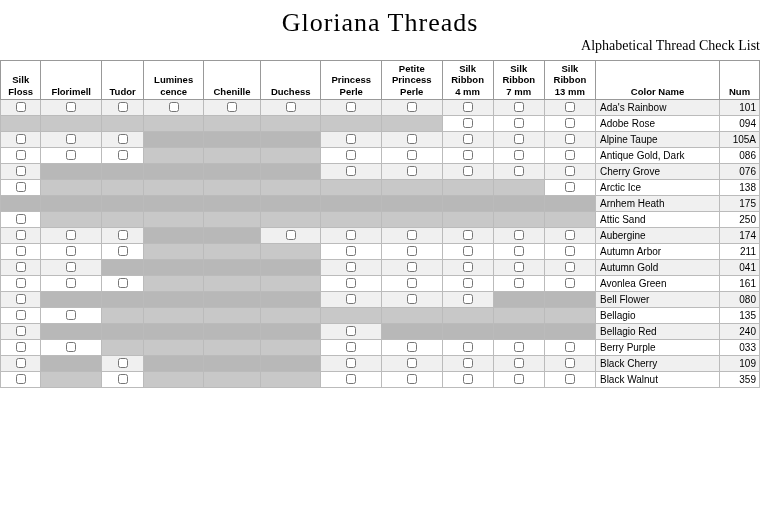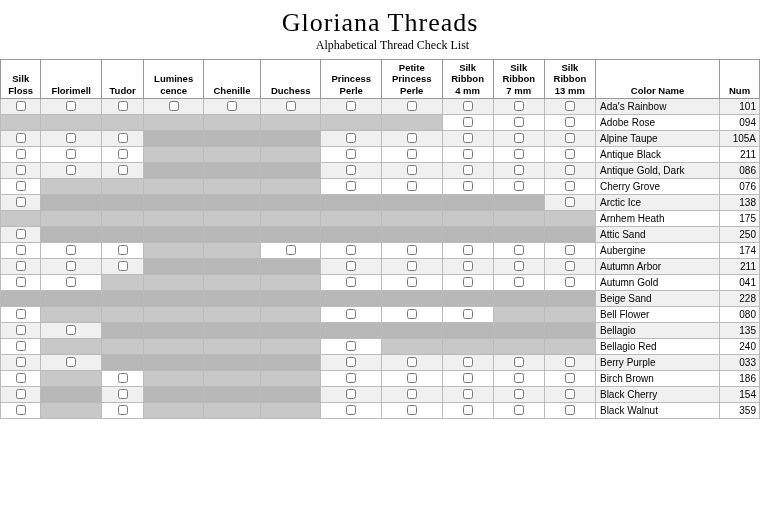--- a/index.html
+++ b/index.html
@@ -13,23 +13,23 @@
     }
     .page-title {
       text-align: center;
       font-family: 'Times New Roman', serif;
       font-size: 26px;
       font-weight: normal;
       padding-top: 8px;
       letter-spacing: 1px;
     }
     .page-subtitle {
-      text-align: center;
+      text-align: right;
       font-family: 'Times New Roman', serif;
-      font-size: 12px;
+      font-size: 14px;
       margin-bottom: 6px;
       padding-left: 25px;
     }
     .table-wrapper {
       width: 100%;
       overflow-x: auto;
     }
     table {
       width: 100%;
       border-collapse: collapse;
@@ -161,35 +161,20 @@
           <td class="checkbox-cell"><input type="checkbox" style=""></td>
           <td class="checkbox-cell"><input type="checkbox" style=""></td>
           <td class="checkbox-cell shaded"></td>
           <td class="checkbox-cell shaded"></td>
           <td class="checkbox-cell shaded"></td>
           <td class="checkbox-cell"><input type="checkbox" style=""></td>
           <td class="checkbox-cell"><input type="checkbox" style=""></td>
           <td class="checkbox-cell"><input type="checkbox" style=""></td>
           <td class="checkbox-cell"><input type="checkbox" style=""></td>
           <td class="checkbox-cell"><input type="checkbox" style=""></td>
-          <td class="color-name">Antique Black</td>
-          <td class="num">211</td>
-        </tr>
-        <tr>
-          <td class="checkbox-cell"><input type="checkbox" style=""></td>
-          <td class="checkbox-cell"><input type="checkbox" style=""></td>
-          <td class="checkbox-cell"><input type="checkbox" style=""></td>
-          <td class="checkbox-cell shaded"></td>
-          <td class="checkbox-cell shaded"></td>
-          <td class="checkbox-cell shaded"></td>
-          <td class="checkbox-cell"><input type="checkbox" style=""></td>
-          <td class="checkbox-cell"><input type="checkbox" style=""></td>
-          <td class="checkbox-cell"><input type="checkbox" style=""></td>
-          <td class="checkbox-cell"><input type="checkbox" style=""></td>
-          <td class="checkbox-cell"><input type="checkbox" style=""></td>
           <td class="color-name">Antique Gold, Dark</td>
           <td class="num">086</td>
         </tr>
         <tr>
           <td class="checkbox-cell"><input type="checkbox" style=""></td>
           <td class="checkbox-cell shaded"></td>
           <td class="checkbox-cell shaded"></td>
           <td class="checkbox-cell shaded"></td>
           <td class="checkbox-cell shaded"></td>
           <td class="checkbox-cell shaded"></td>
@@ -285,33 +270,33 @@
           <td class="checkbox-cell shaded"></td>
           <td class="checkbox-cell"><input type="checkbox" style=""></td>
           <td class="checkbox-cell"><input type="checkbox" style=""></td>
           <td class="checkbox-cell"><input type="checkbox" style=""></td>
           <td class="checkbox-cell"><input type="checkbox" style=""></td>
           <td class="checkbox-cell"><input type="checkbox" style=""></td>
           <td class="color-name">Autumn Gold</td>
           <td class="num">041</td>
         </tr>
         <tr>
-          <td class="checkbox-cell shaded"></td>
-          <td class="checkbox-cell shaded"></td>
-          <td class="checkbox-cell shaded"></td>
-          <td class="checkbox-cell shaded"></td>
-          <td class="checkbox-cell shaded"></td>
-          <td class="checkbox-cell shaded"></td>
-          <td class="checkbox-cell shaded"></td>
-          <td class="checkbox-cell shaded"></td>
-          <td class="checkbox-cell shaded"></td>
-          <td class="checkbox-cell shaded"></td>
-          <td class="checkbox-cell shaded"></td>
-          <td class="color-name">Beige Sand</td>
-          <td class="num">228</td>
+          <td class="checkbox-cell"><input type="checkbox" style=""></td>
+          <td class="checkbox-cell"><input type="checkbox" style=""></td>
+          <td class="checkbox-cell"><input type="checkbox" style=""></td>
+          <td class="checkbox-cell shaded"></td>
+          <td class="checkbox-cell shaded"></td>
+          <td class="checkbox-cell shaded"></td>
+          <td class="checkbox-cell"><input type="checkbox" style=""></td>
+          <td class="checkbox-cell"><input type="checkbox" style=""></td>
+          <td class="checkbox-cell"><input type="checkbox" style=""></td>
+          <td class="checkbox-cell"><input type="checkbox" style=""></td>
+          <td class="checkbox-cell"><input type="checkbox" style=""></td>
+          <td class="color-name">Avonlea Green</td>
+          <td class="num">161</td>
         </tr>
         <tr>
           <td class="checkbox-cell"><input type="checkbox" style=""></td>
           <td class="checkbox-cell shaded"></td>
           <td class="checkbox-cell shaded"></td>
           <td class="checkbox-cell shaded"></td>
           <td class="checkbox-cell shaded"></td>
           <td class="checkbox-cell shaded"></td>
           <td class="checkbox-cell"><input type="checkbox" style=""></td>
           <td class="checkbox-cell"><input type="checkbox" style=""></td>
@@ -371,37 +356,22 @@
           <td class="checkbox-cell shaded"></td>
           <td class="checkbox-cell"><input type="checkbox" style=""></td>
           <td class="checkbox-cell shaded"></td>
           <td class="checkbox-cell shaded"></td>
           <td class="checkbox-cell shaded"></td>
           <td class="checkbox-cell"><input type="checkbox" style=""></td>
           <td class="checkbox-cell"><input type="checkbox" style=""></td>
           <td class="checkbox-cell"><input type="checkbox" style=""></td>
           <td class="checkbox-cell"><input type="checkbox" style=""></td>
           <td class="checkbox-cell"><input type="checkbox" style=""></td>
-          <td class="color-name">Birch Brown</td>
-          <td class="num">186</td>
-        </tr>
-        <tr>
-          <td class="checkbox-cell"><input type="checkbox" style=""></td>
-          <td class="checkbox-cell shaded"></td>
-          <td class="checkbox-cell"><input type="checkbox" style=""></td>
-          <td class="checkbox-cell shaded"></td>
-          <td class="checkbox-cell shaded"></td>
-          <td class="checkbox-cell shaded"></td>
-          <td class="checkbox-cell"><input type="checkbox" style=""></td>
-          <td class="checkbox-cell"><input type="checkbox" style=""></td>
-          <td class="checkbox-cell"><input type="checkbox" style=""></td>
-          <td class="checkbox-cell"><input type="checkbox" style=""></td>
-          <td class="checkbox-cell"><input type="checkbox" style=""></td>
           <td class="color-name">Black Cherry</td>
-          <td class="num">154</td>
+          <td class="num">109</td>
         </tr>
         <tr>
           <td class="checkbox-cell"><input type="checkbox" style=""></td>
           <td class="checkbox-cell shaded"></td>
           <td class="checkbox-cell"><input type="checkbox" style=""></td>
           <td class="checkbox-cell shaded"></td>
           <td class="checkbox-cell shaded"></td>
           <td class="checkbox-cell shaded"></td>
           <td class="checkbox-cell"><input type="checkbox" style=""></td>
           <td class="checkbox-cell"><input type="checkbox" style=""></td>

